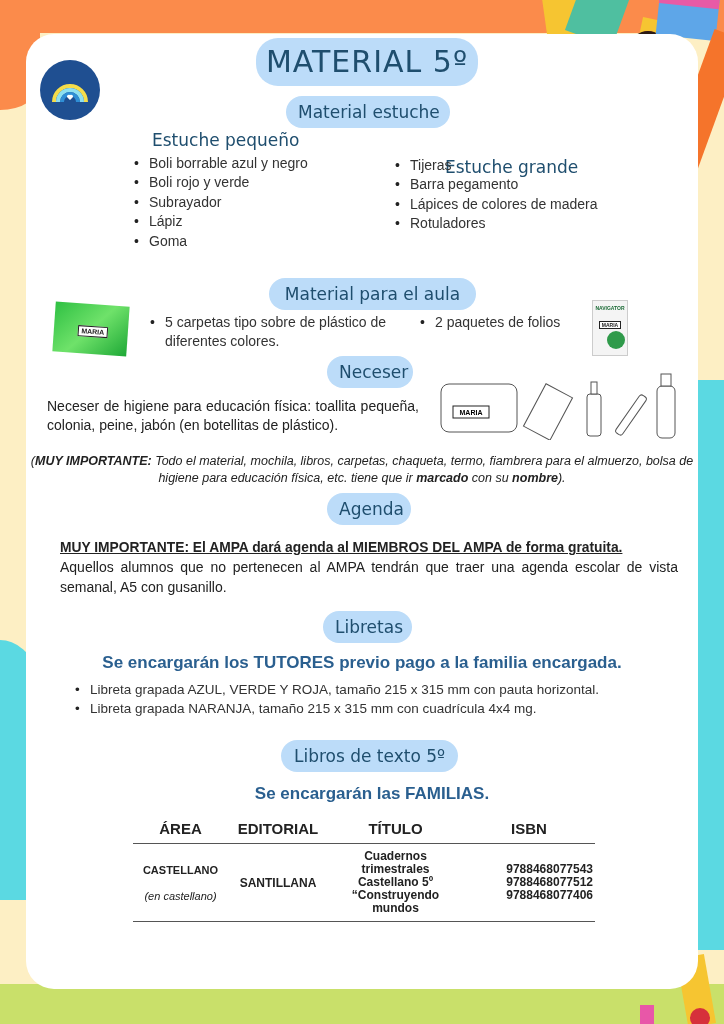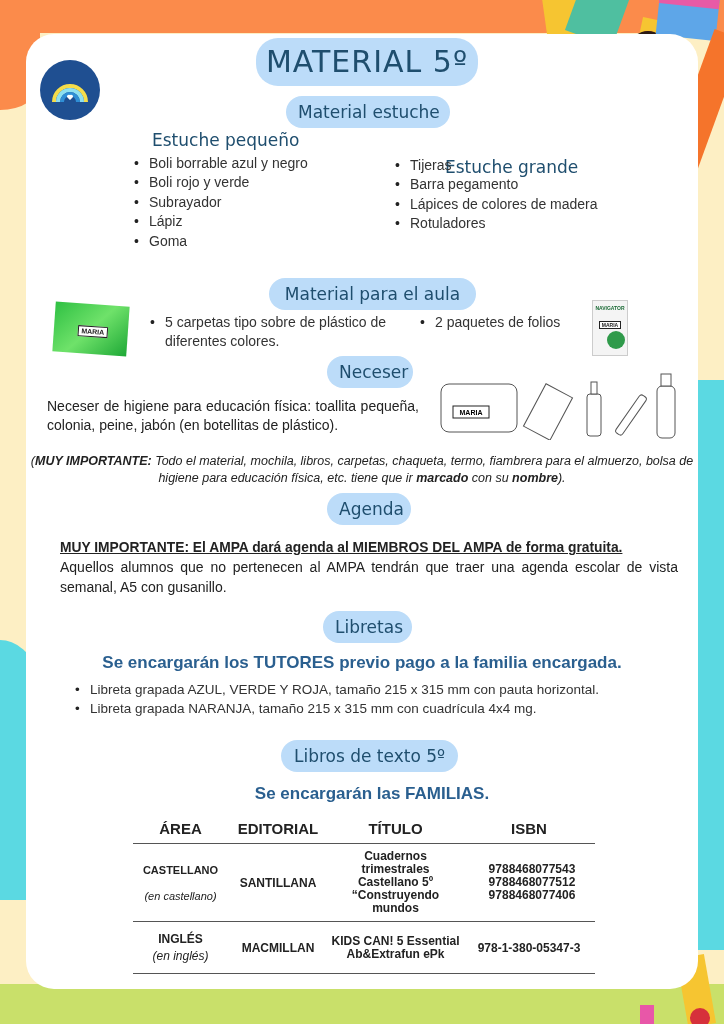--- a/index.html
+++ b/index.html
@@ -145,32 +145,20 @@
       <td style="font-size:11px;">
         <span>CASTELLANO</span>
         <span class="italic-note">(en castellano)</span>
       </td>
       <td>SANTILLANA</td>
       <td style="line-height:13px;">
         <div>Cuadernos trimestrales</div>
         <div>Castellano 5º</div>
         <div>“Construyendo mundos</div>
       </td>
-      <td style="line-height:13px;text-align:center;padding-left:8px;margin-left:20px;">
+      <td style="line-height:13px;text-align:right;padding-left:8px;margin-left:20px;">
         <div>9788468077543</div>
         <div>9788468077512</div>
         <div>9788468077406</div>
       </td>
     </tr>
-    <tr style="height:52px;">
-      <td>
-        <span>INGLÉS</span>
-        <span class="italic-note" style="margin-top:3px;">(en inglés)</span>
-      </td>
-      <td>MACMILLAN</td>
-      <td style="line-height:13px;">
-        <div>KIDS CAN! 5 Essential</div>
-        <div>Ab&amp;Extrafun ePk</div>
-      </td>
-      <td>978-1-380-05347-3</td>
-    </tr>
   </tbody>
 </table>
 
 </body></html>

